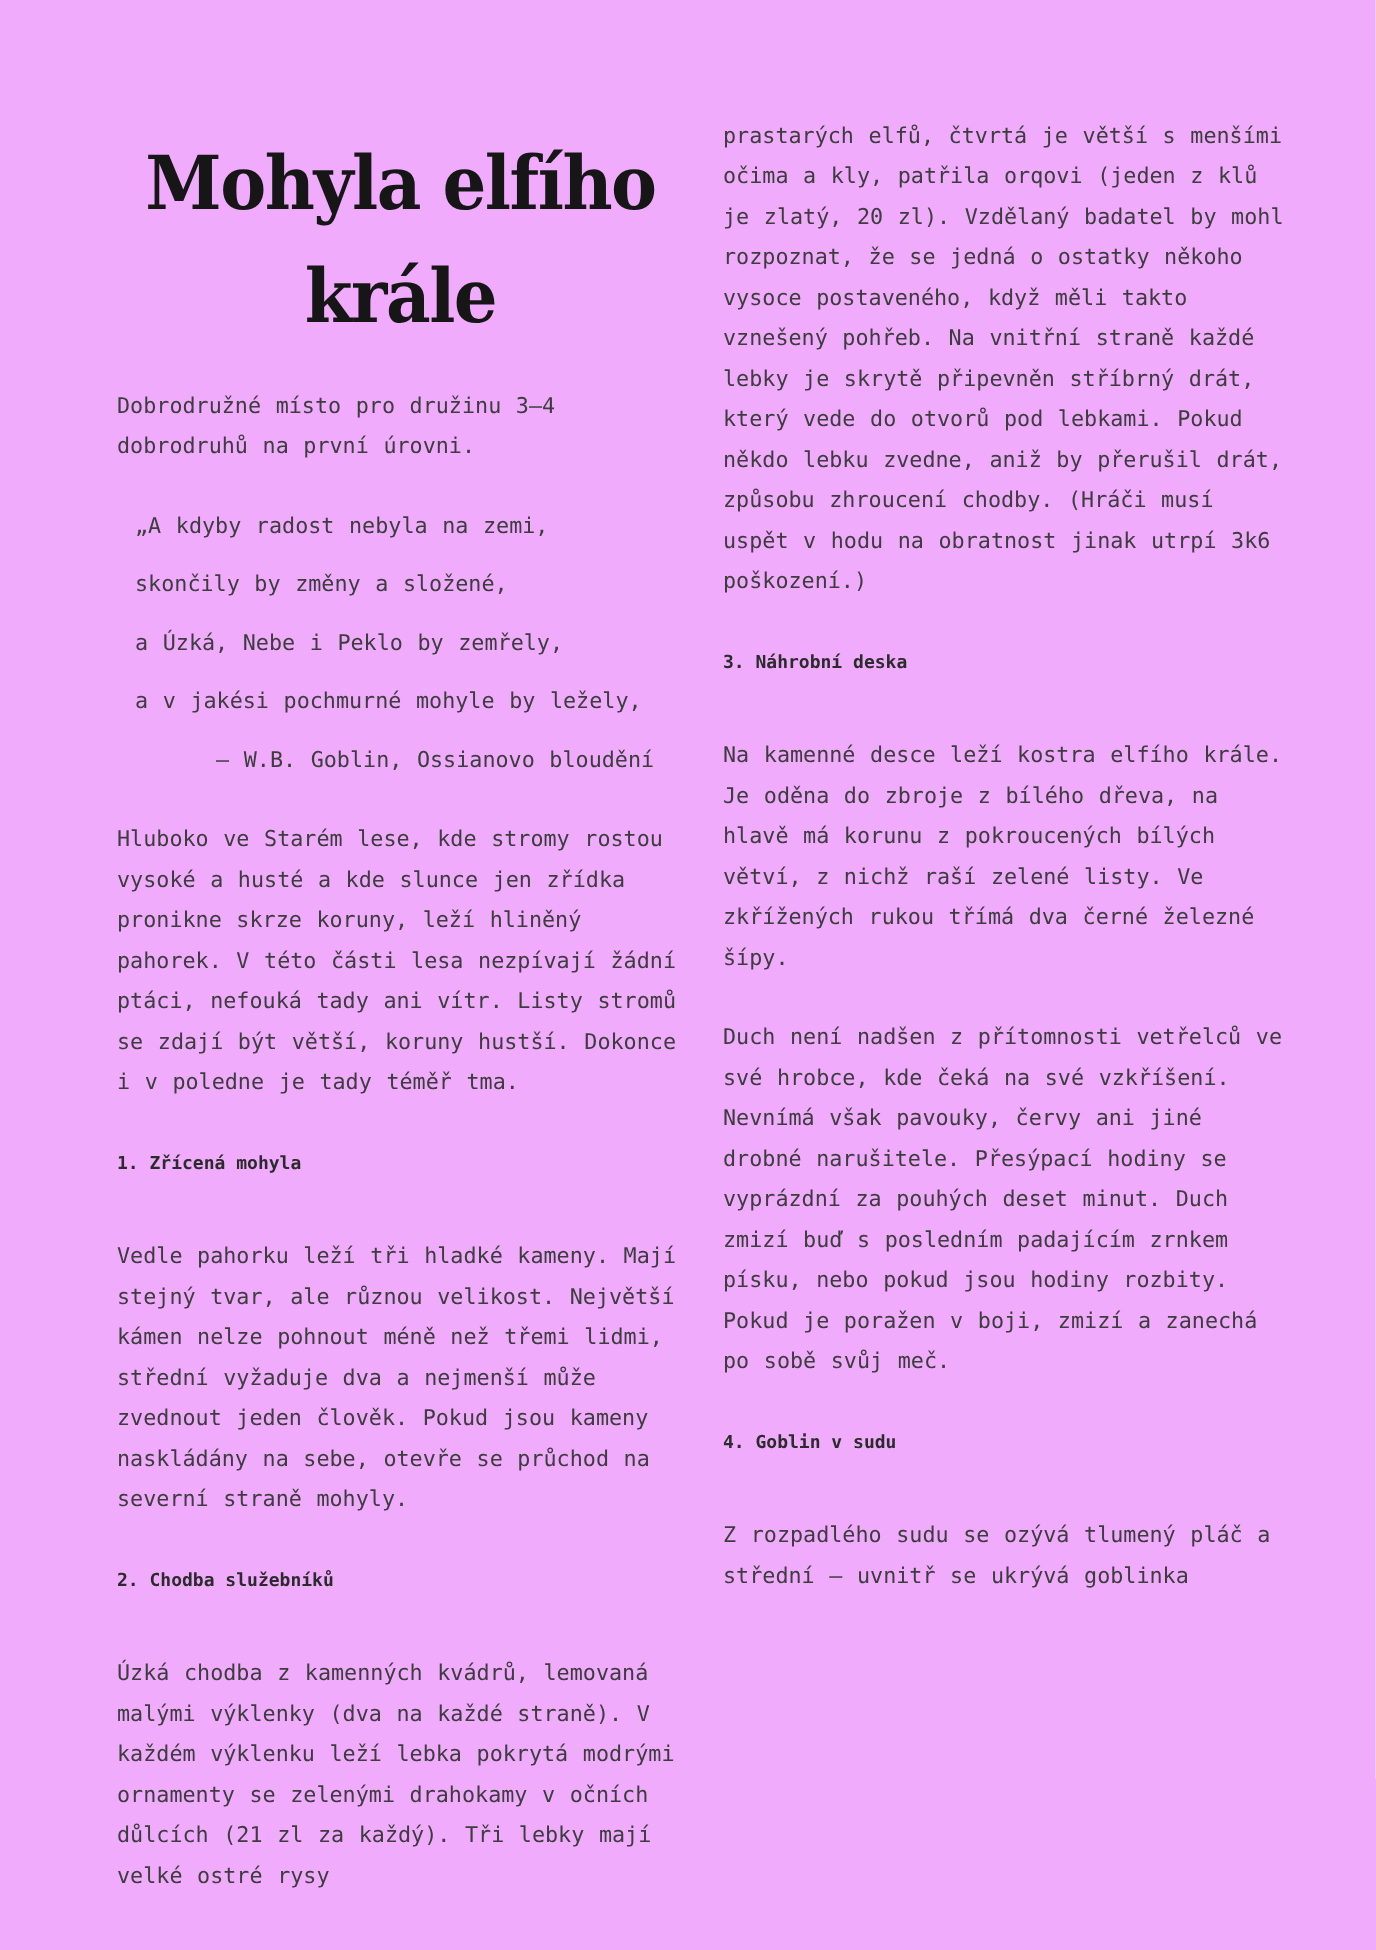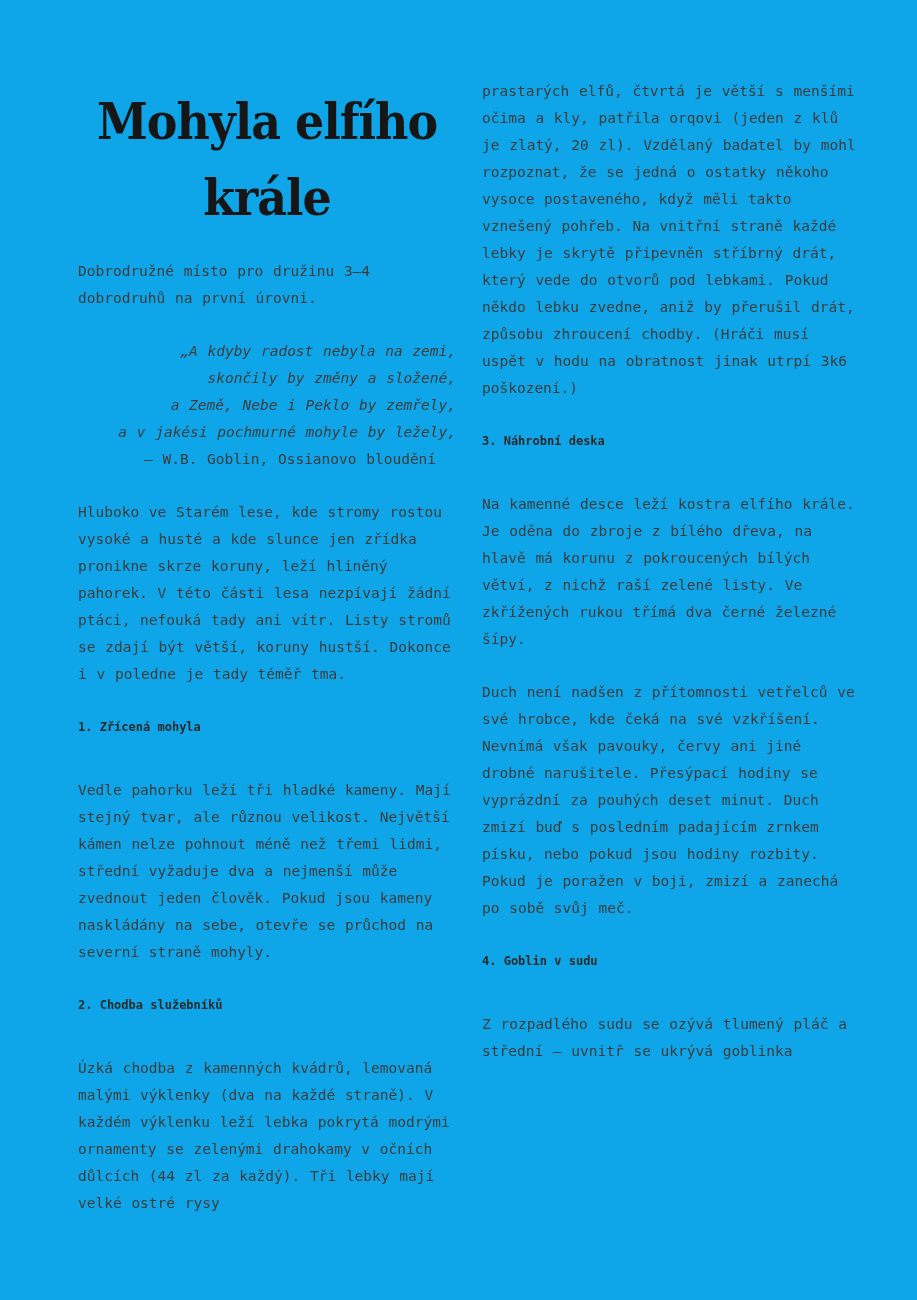--- a/index.html
+++ b/index.html
@@ -13,21 +13,21 @@
     overflow: hidden;
     font-family: "DejaVu Sans Mono", monospace;
   }
   .page {
     box-sizing: border-box;
     width: 917px;
     height: 1300px;
     padding: 78px 23px 0 78px;
     display: flex;
     gap: 26px;
-    background: #0ea5e9;
+    background: #f0abfc;
   }
   .col {
     width: 378px;
     flex: 0 0 378px;
   }
   .doc-title {
     font-family: "DejaVu Serif", serif;
     font-weight: 800;
     font-size: 46px;
     line-height: 70px;
@@ -42,23 +42,21 @@
     font-size: 14.5px;
     line-height: 27px;
     color: #3d3d3d;
     margin: 0 0 26px 0;
     word-spacing: 1px;
   }
   .quote-block {
     margin: 0 0 26px 0;
   }
   .quote-line {
-    font-style: italic;
-    margin: 0;
-    text-align: right;
+    margin: 12px;
   }
   .quote-attr {
     margin: 0;
     padding-left: 66px;
   }
   h2.section-heading {
     font-family: "DejaVu Sans Mono", monospace;
     font-weight: bold;
     font-size: 12px;
     line-height: 27px;
@@ -75,32 +73,32 @@
 
     <h1 class="doc-title"><span>Mohyla elfího</span><br>
       <span>krále</span>
     </h1>
 
     <p class="body-text">Dobrodružné místo pro družinu 3–4 dobrodruhů na první úrovni.</p>
 
     <div class="quote-block">
       <div class="quote-line">„A kdyby radost nebyla na zemi,</div>
       <div class="quote-line">skončily by změny a složené,</div>
-      <div class="quote-line">a Země, Nebe i Peklo by zemřely,</div>
+      <div class="quote-line">a Úzká, Nebe i Peklo by zemřely,</div>
       <div class="quote-line">a v jakési pochmurné mohyle by ležely,</div>
       <div class="quote-attr">— W.B. Goblin, Ossianovo bloudění</div>
     </div>
 
     <p class="body-text">Hluboko ve Starém lese, kde stromy rostou vysoké a husté a kde slunce jen zřídka pronikne skrze koruny, leží hliněný pahorek. V této části lesa nezpívají žádní ptáci, nefouká tady ani vítr. Listy stromů se zdají být větší, koruny hustší. Dokonce i v poledne je tady téměř tma.</p>
 
     <h2 class="section-heading">1. Zřícená mohyla</h2>
     <p class="body-text">Vedle pahorku leží tři hladké kameny. Mají stejný tvar, ale různou velikost. Největší kámen nelze pohnout méně než třemi lidmi, střední vyžaduje dva a nejmenší může zvednout jeden člověk. Pokud jsou kameny naskládány na sebe, otevře se průchod na severní straně mohyly.</p>
 
     <h2 class="section-heading">2. Chodba služebníků</h2>
-    <p class="body-text">Úzká chodba z kamenných kvádrů, lemovaná malými výklenky (dva na každé straně). V každém výklenku leží lebka pokrytá modrými ornamenty se zelenými drahokamy v očních důlcích (44 zl za každý). Tři lebky mají velké ostré rysy</p>
+    <p class="body-text">Úzká chodba z kamenných kvádrů, lemovaná malými výklenky (dva na každé straně). V každém výklenku leží lebka pokrytá modrými ornamenty se zelenými drahokamy v očních důlcích (21 zl za každý). Tři lebky mají velké ostré rysy</p>
 
   </div>
 
   <div class="col">
 
     <p class="body-text">prastarých elfů, čtvrtá je větší s menšími očima a kly, patřila orqovi (jeden z klů je zlatý, 20 zl). Vzdělaný badatel by mohl rozpoznat, že se jedná o ostatky někoho vysoce postaveného, když měli takto vznešený pohřeb. Na vnitřní straně každé lebky je skrytě připevněn stříbrný drát, který vede do otvorů pod lebkami. Pokud někdo lebku zvedne, aniž by přerušil drát, způsobu zhroucení chodby. (Hráči musí uspět v hodu na obratnost jinak utrpí 3k6 poškození.)</p>
 
     <h2 class="section-heading">3. Náhrobní deska</h2>
     <p class="body-text">Na kamenné desce leží kostra elfího krále. Je oděna do zbroje z bílého dřeva, na hlavě má korunu z pokroucených bílých větví, z nichž raší zelené listy. Ve zkřížených rukou třímá dva černé železné šípy.</p>
     <p class="body-text">Duch není nadšen z přítomnosti vetřelců ve své hrobce, kde čeká na své vzkříšení. Nevnímá však pavouky, červy ani jiné drobné narušitele. Přesýpací hodiny se vyprázdní za pouhých deset minut. Duch zmizí buď s posledním padajícím zrnkem písku, nebo pokud jsou hodiny rozbity. Pokud je poražen v boji, zmizí a zanechá po sobě svůj meč.</p>

